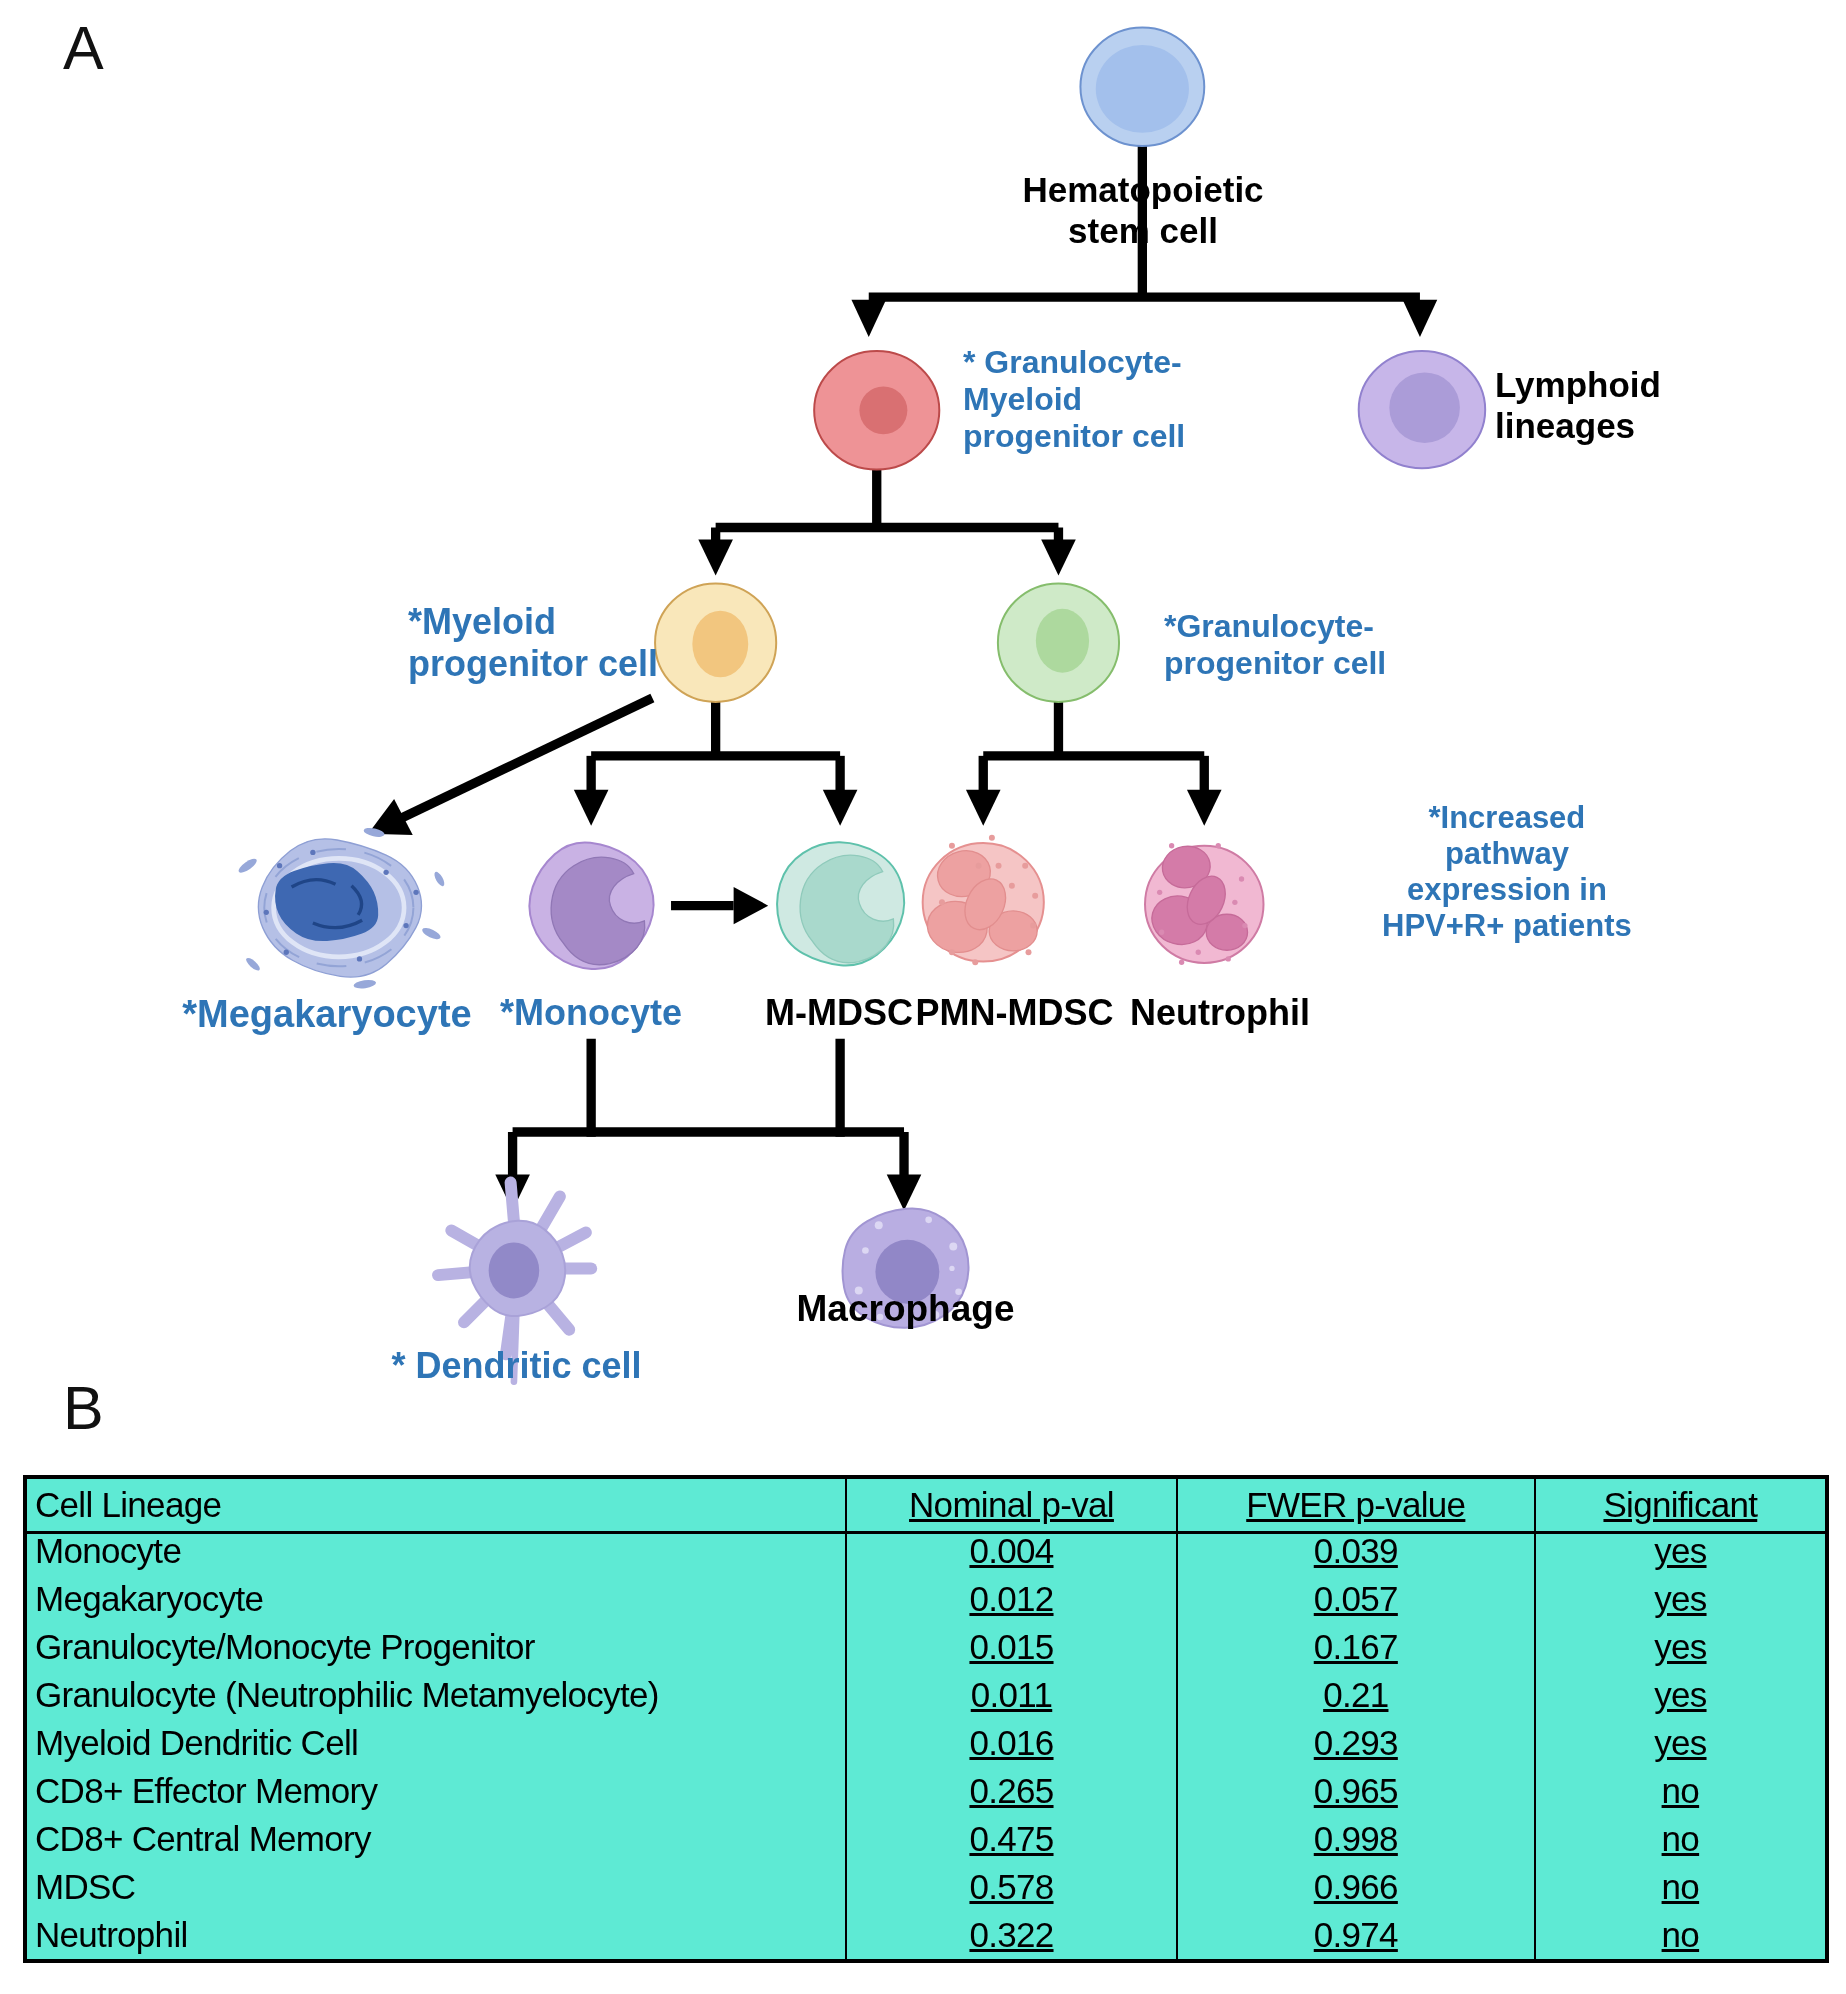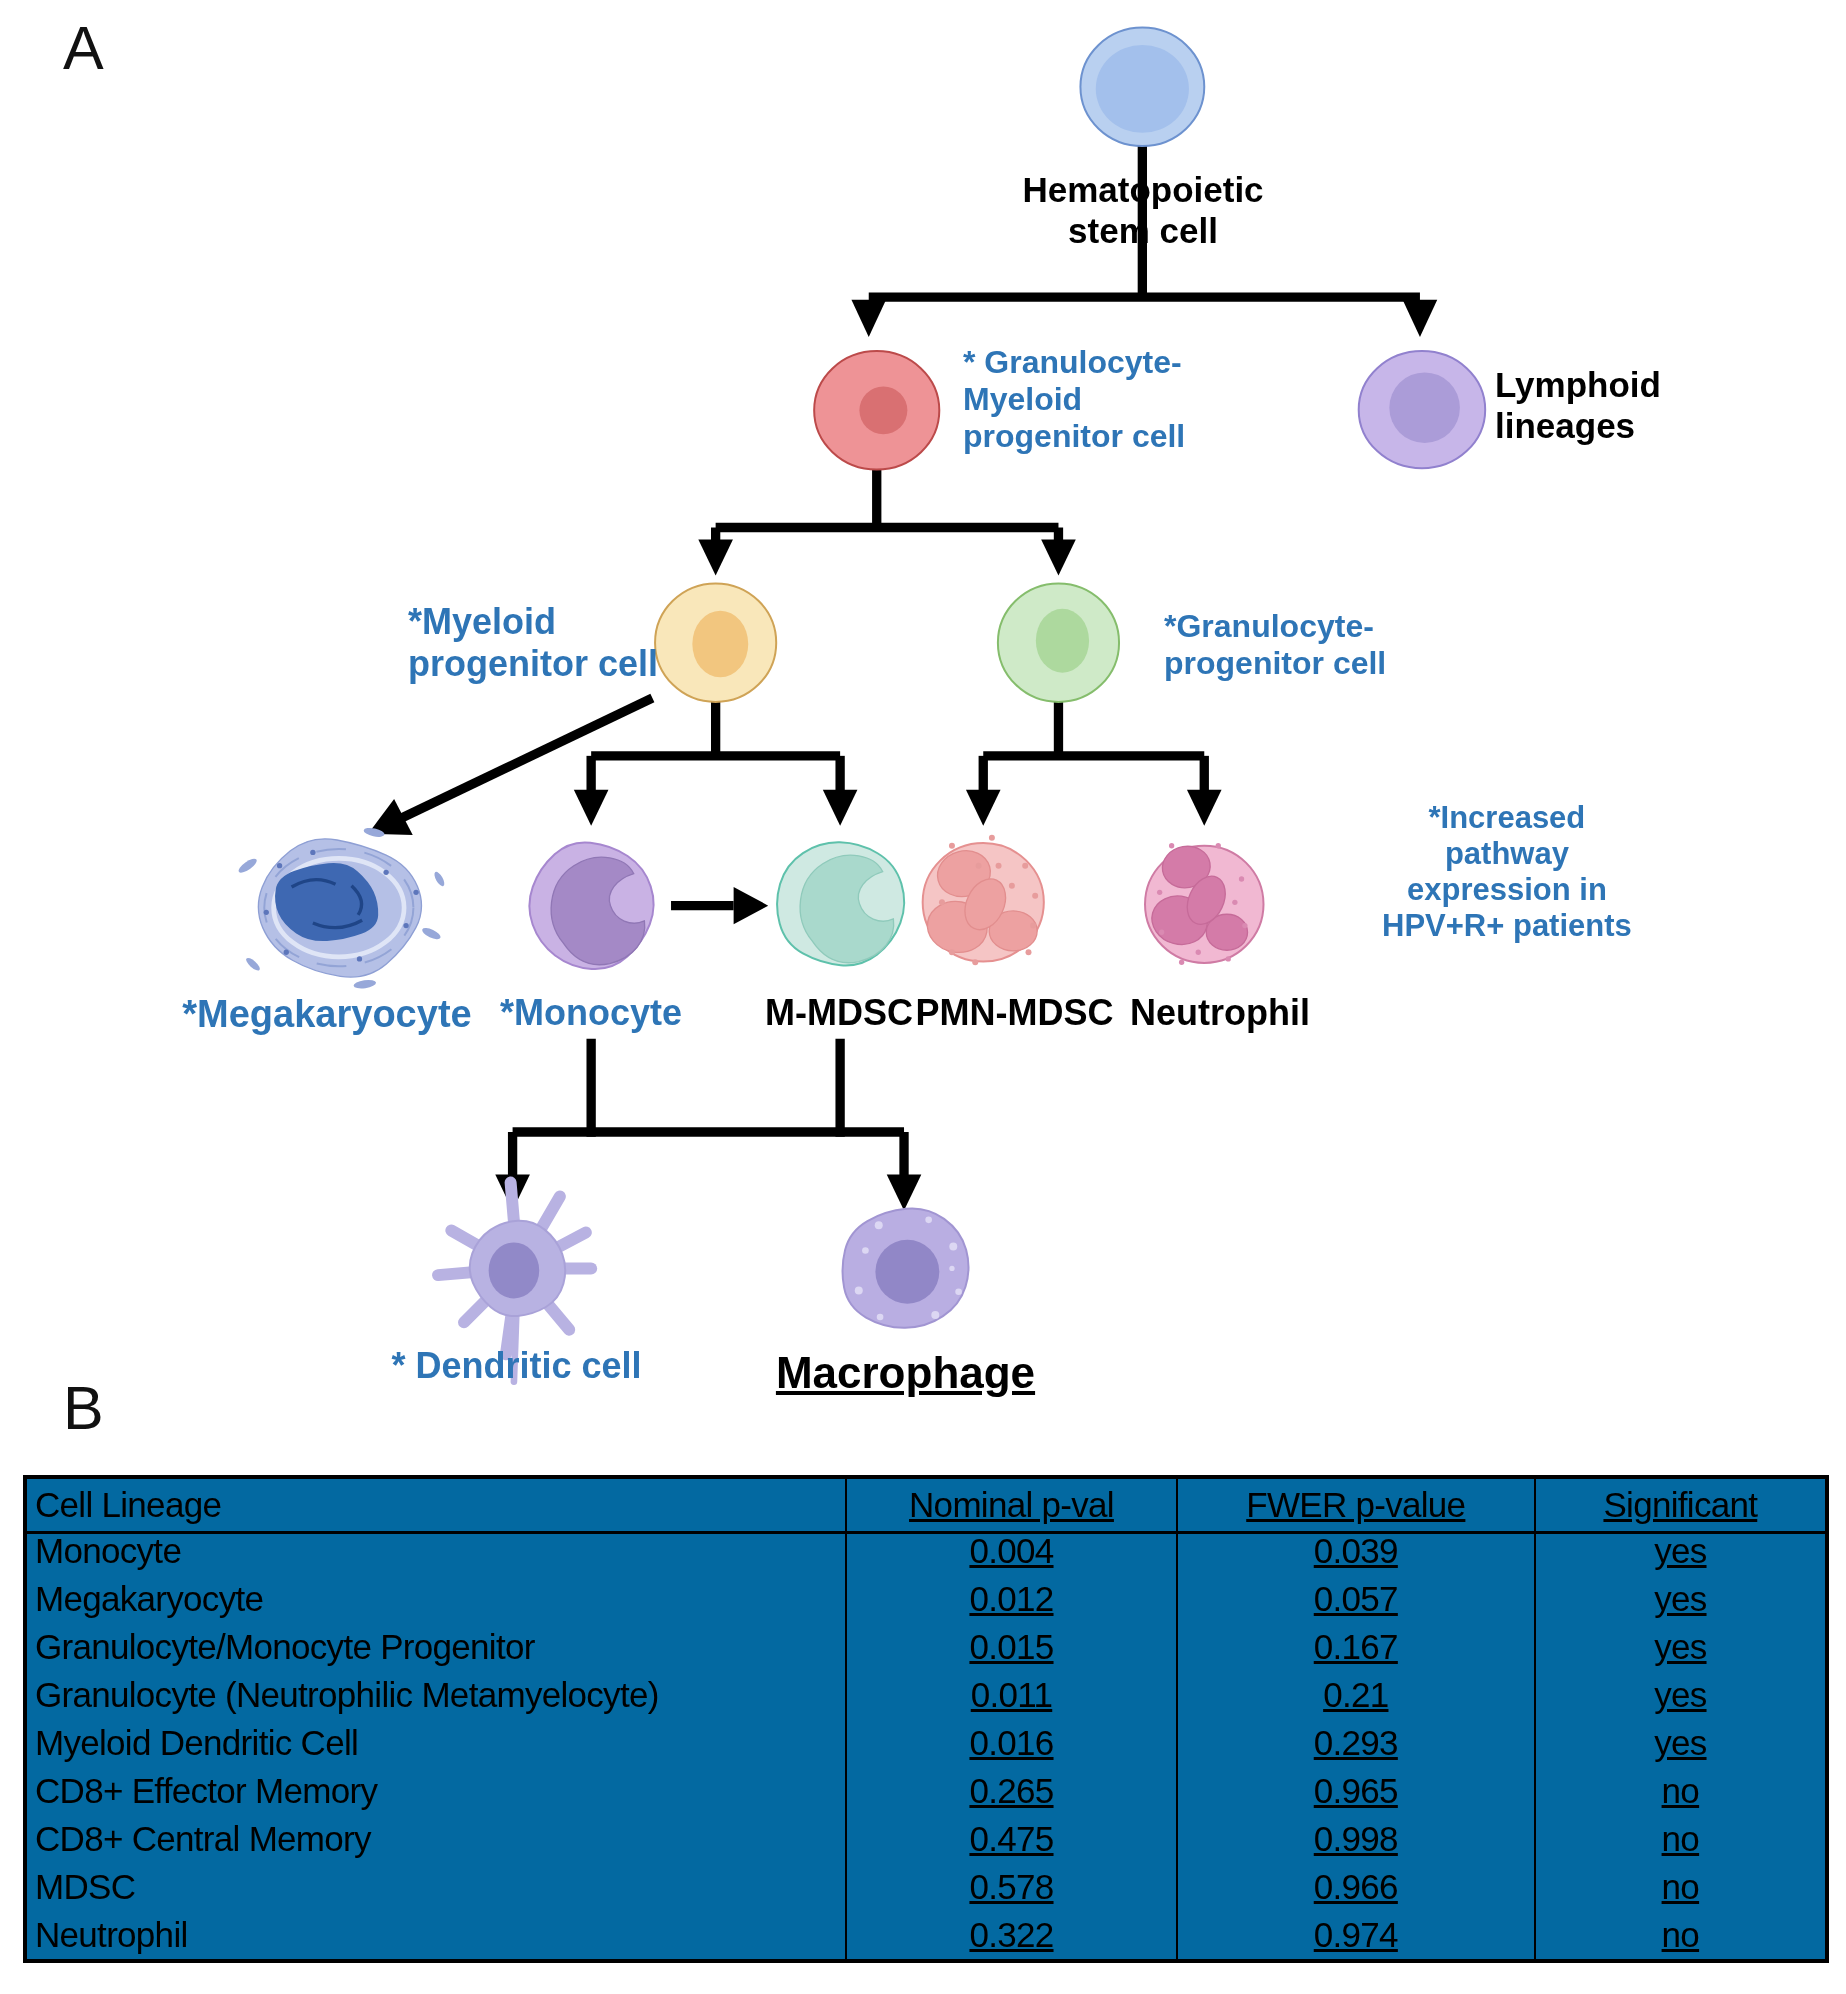--- a/index.html
+++ b/index.html
@@ -6,21 +6,21 @@
   #canvas{position:relative;width:1846px;height:1995px;background:#fff;overflow:hidden;
           font-family:"Liberation Sans",sans-serif;}
   #diagram-svg{position:absolute;left:0;top:0;}
   .lbl{position:absolute;font-weight:bold;color:#000;white-space:pre-line;line-height:1.16;}
   .lbl.blue{color:#2E75B6;}
   .lbl.center{text-align:center;}
   .panel-letter{position:absolute;font-weight:400;color:#111;font-size:61px;}
   
   #results-table{position:absolute;left:23px;top:1475px;width:1798px;
      border:4px solid #000;display:grid;grid-template-columns:45.5% 18.4% 19.9% auto;
-     grid-auto-rows:48px;font-size:35px;letter-spacing:-0.7px;color:#000;background:#0369a1;}
+     grid-auto-rows:48px;font-size:35px;letter-spacing:-0.7px;color:#000;background:#5eead4;}
   #results-table .hdr{height:52px;border-bottom:3.3px solid #000;font-weight:400;}
   #results-table .cell, #results-table .hdr{display:flex;align-items:center;}
   #results-table .c0{justify-content:flex-start;padding-left:8px;}
   #results-table .c1,#results-table .c2,#results-table .c3{justify-content:center;border-left:2.7px solid #000;text-decoration:underline;}
 </style>
 </head>
 <body>
 
 <div id="canvas">
 
@@ -241,21 +241,21 @@
 expression in
 HPV+R+ patients</div>
 
   <div class="lbl blue center" style="left:154px;top:992px;width:346px;font-size:38px;">*Megakaryocyte</div>
   <div class="lbl blue center" style="left:471px;top:992px;width:240px;font-size:36px;">*Monocyte</div>
   <div class="lbl center" style="left:719px;top:992px;width:240px;font-size:36px;">M-MDSC</div>
   <div class="lbl center" style="left:888px;top:992px;width:253px;font-size:36px;">PMN-MDSC</div>
   <div class="lbl center" style="left:1100px;top:992px;width:240px;font-size:36px;">Neutrophil</div>
 
   <div class="lbl blue center" style="left:350px;top:1345px;width:333px;font-size:36px;">* Dendritic cell</div>
-  <div class="lbl center" style="left:739px;top:1347px;width:333px;font-size:44px;text-decoration:underline;">Macrophage</div>
+  <div class="lbl center" style="left:739px;top:1288px;width:333px;font-size:37px;">Macrophage</div>
 
   <div class="panel-letter" style="left:63px;top:1373px;">B</div>
 
   <div id="results-table">
     <div class="hdr c0">Cell Lineage</div>
     <div class="hdr c1">Nominal p-val</div>
     <div class="hdr c2">FWER p-value</div>
     <div class="hdr c3">Significant</div>
 
     <div class="cell c0">Monocyte</div>

